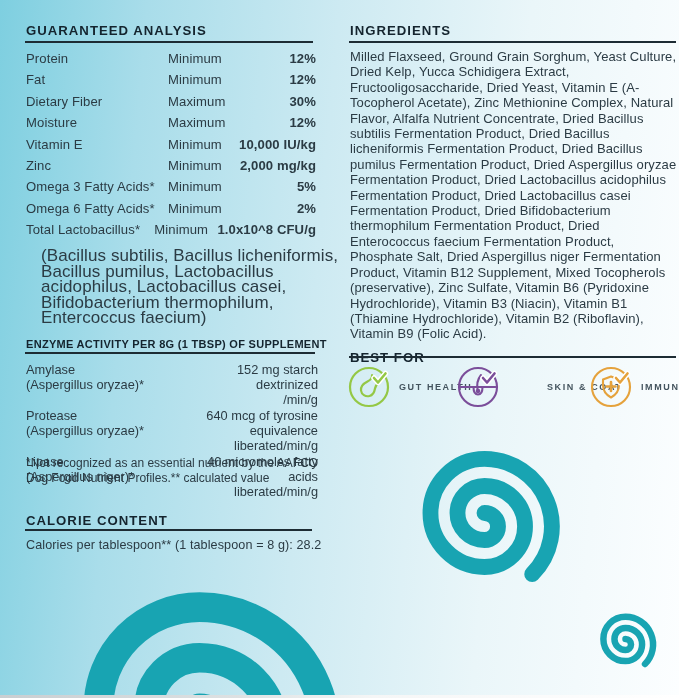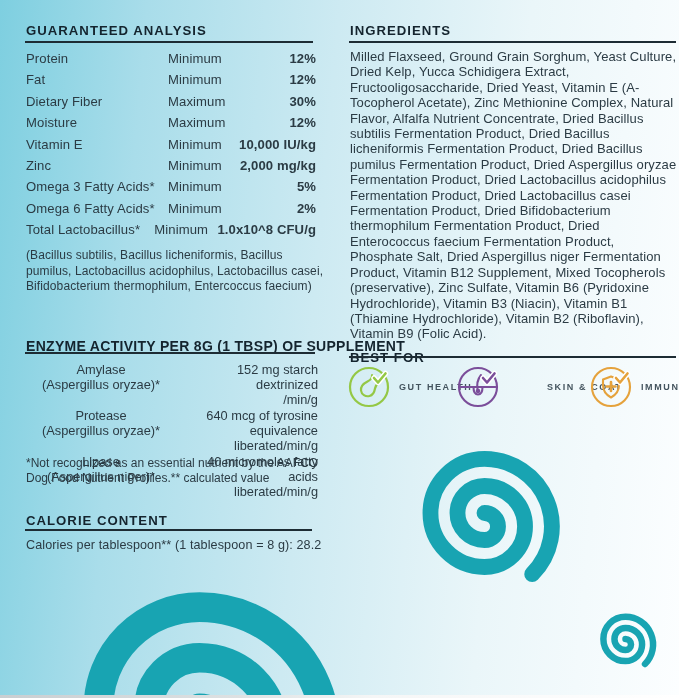--- a/index.html
+++ b/index.html
@@ -3,31 +3,31 @@
 <meta charset="utf-8">
 <style>
   html,body{margin:0;padding:0;background:#ffffff;}
   .page{
     position:relative;width:679px;height:698px;overflow:hidden;
     background:linear-gradient(95deg,#7ecfe0 0%,#a9ddea 20%,#cdeaf2 46%,#eaf6f9 72%,#fcfeff 100%);
     font-family:"Liberation Sans",sans-serif;color:#2b3b44;
   }
   .abs{position:absolute;}
   .sec-title{font-size:13.2px;font-weight:bold;letter-spacing:1px;color:#14242e;white-space:nowrap;}
-  .sec-title.small{font-size:14px;letter-spacing:0.3px;}
+  .sec-title.small{font-size:11px;letter-spacing:0.3px;}
   .rule{height:1.6px;background:#1d2c34;}
   
   .ga-row{display:flex;line-height:21.4px;font-size:13.1px;letter-spacing:0.1px;}
   .ga-label{width:142px;white-space:nowrap;}
   .ga-qual{width:70px;white-space:nowrap;}
   .ga-val{flex:1;text-align:right;white-space:nowrap;font-weight:bold;}
-  .note{font-size:12px;line-height:15.5px;letter-spacing:0.1px;}
+  .note{font-size:17px;line-height:15.5px;letter-spacing:0.1px;margin-left:15px;}
   
   .erow{display:flex;justify-content:space-between;font-size:12.8px;line-height:15px;margin-bottom:1px;}
-  .ename{width:150px;white-space:nowrap;text-align:center;}
+  .ename{width:150px;white-space:nowrap;}
   .eval{flex:1;text-align:right;white-space:pre-line;}
   .footnote{font-size:12px;line-height:15.2px;}
   .cal-text{font-size:12.6px;white-space:nowrap;letter-spacing:0.1px;}
   .ing-text{font-size:13px;line-height:15.4px;letter-spacing:0.1px;}
   
   .badge{display:flex;align-items:center;gap:8px;}
   .badge-label{font-size:9px;letter-spacing:1.6px;color:#44545e;white-space:nowrap;font-weight:bold;}
   .badge svg{display:block;}
   .bottom-edge{left:0;bottom:0;width:679px;height:3px;
     background:linear-gradient(90deg,#c9ced1 0%,#dde1e2 35%,#f5f6f6 55%,#ffffff 100%);}

